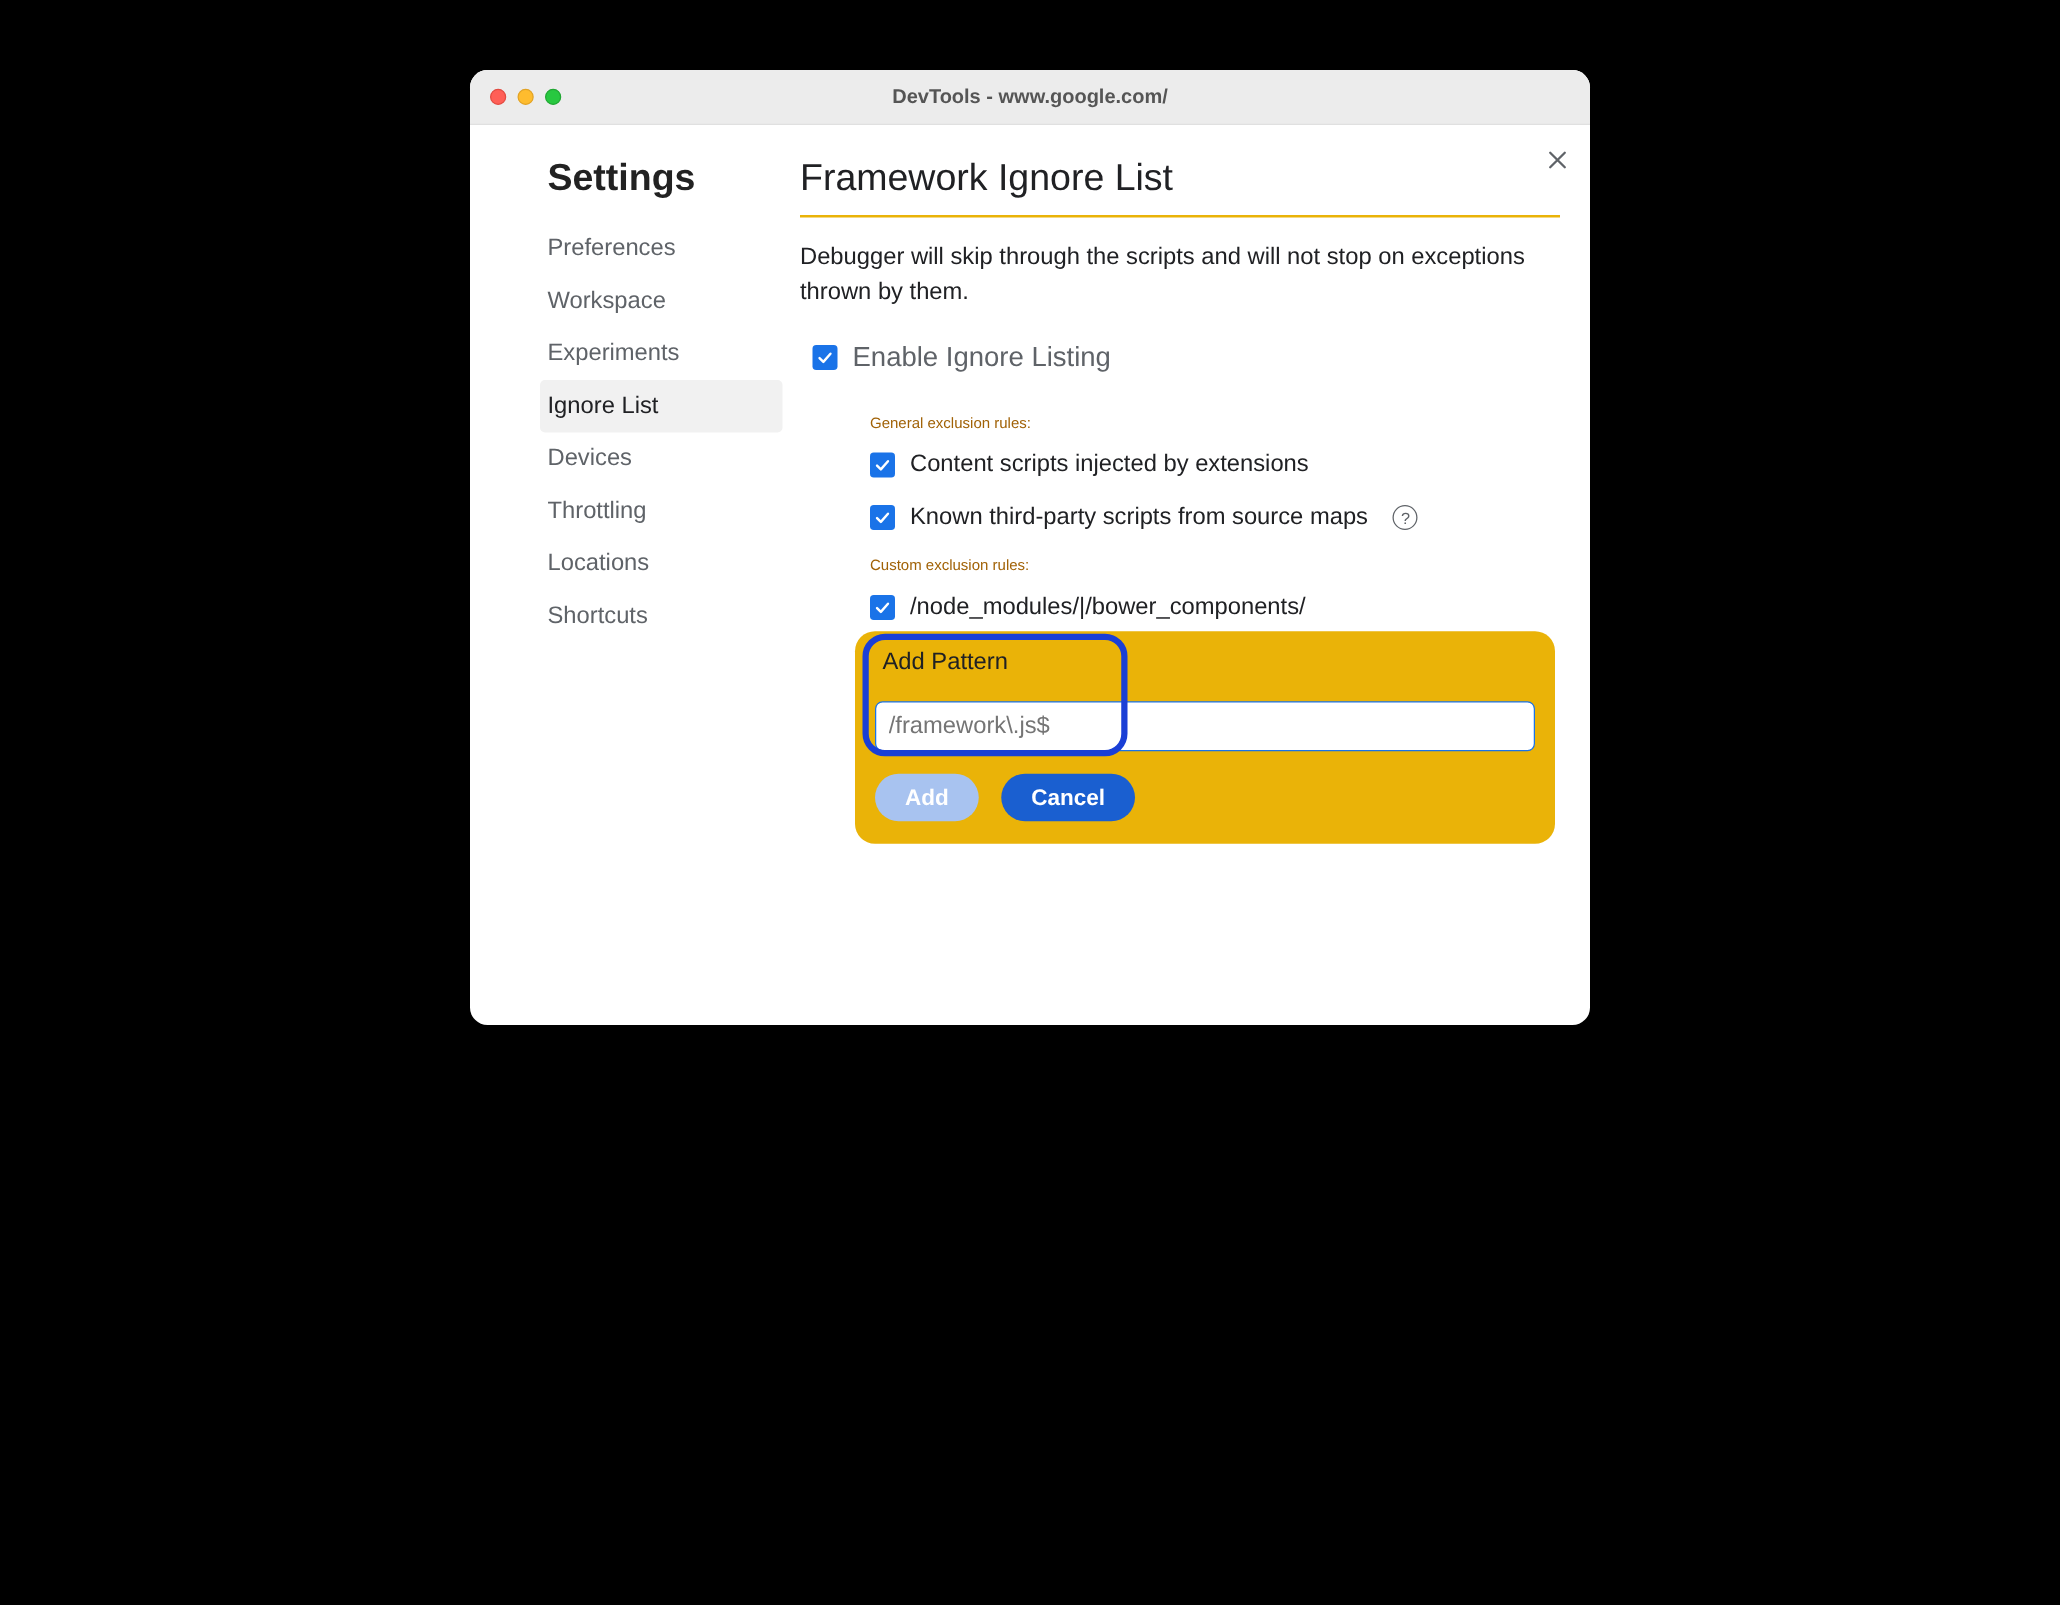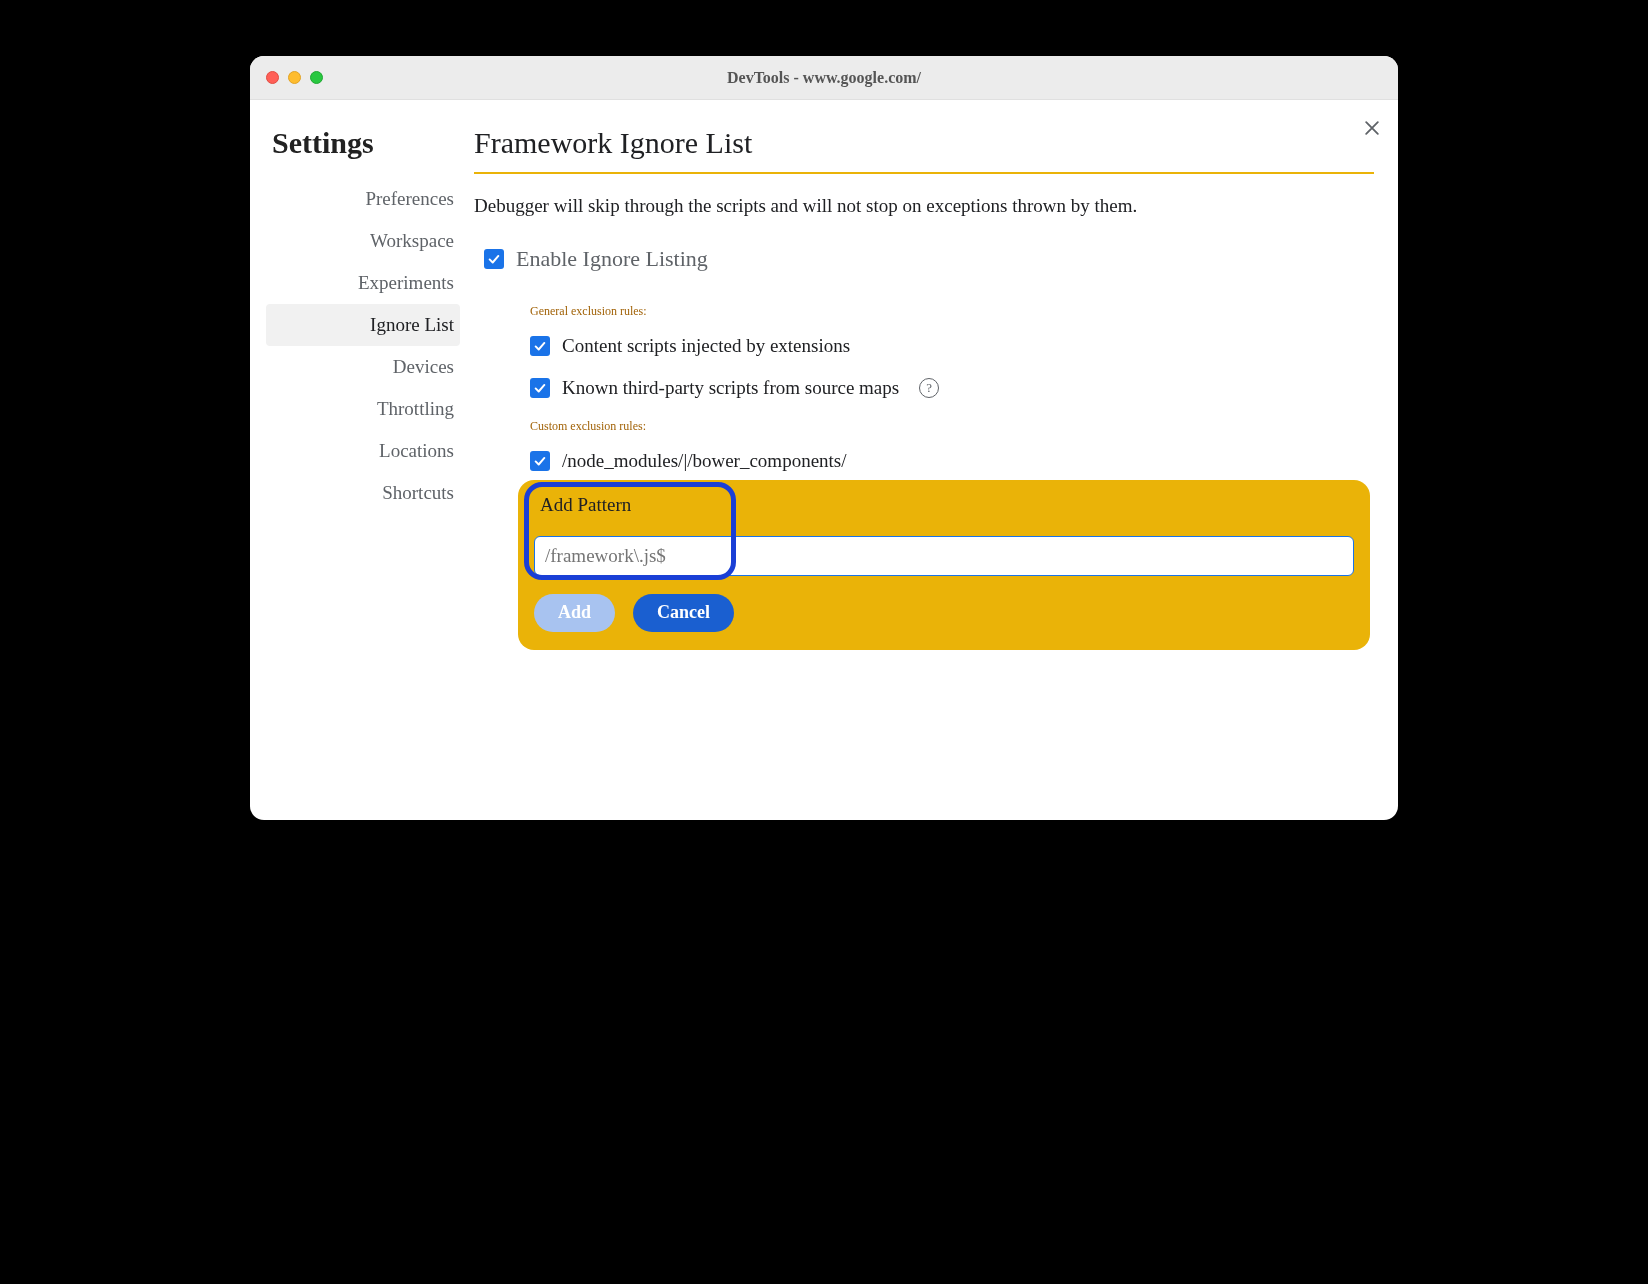--- a/index.html
+++ b/index.html
@@ -7,26 +7,25 @@
     background: #000;
     width: 1648px;
     height: 1284px;
     font-family: -apple-system, BlinkMacSystemFont, "Segoe UI", Helvetica, Arial, sans-serif;
     display: flex;
     align-items: flex-start;
     justify-content: center;
     padding-top: 56px;
   }
   .window {
-    width: 1148px;
+    width: 896px;
     background: #fff;
     border-radius: 14px;
     box-shadow: 0 30px 60px rgba(0,0,0,0.5);
     overflow: hidden;
-    font-family: Liberation Serif, serif;
   }
   .titlebar {
     height: 44px;
     background: #ececec;
     border-bottom: 1px solid #e0e0e0;
     display: flex;
     align-items: center;
     position: relative;
   }
   .traffic-lights {
@@ -50,34 +49,34 @@
   .body {
     display: flex;
     position: relative;
     min-height: 720px;
     padding-bottom: 24px;
   }
   .sidebar {
     width: 210px;
     padding-top: 26px;
     padding-left: 16px;
+    margin-left: 40px;
   }
   .sidebar h1 {
     font-size: 30px;
     font-weight: 600;
     color: #222;
     margin: 0 0 18px 6px;
   }
   .side-item {
     font-size: 19px;
     color: #5f6368;
     padding: 10px 6px;
     border-radius: 4px;
     cursor: pointer;
-    text-align: right;
   }
   .side-item.selected {
     background: #f1f1f1;
     color: #202124;
   }
   .content {
     flex: 1;
     padding: 26px 24px 0 14px;
     position: relative;
   }

